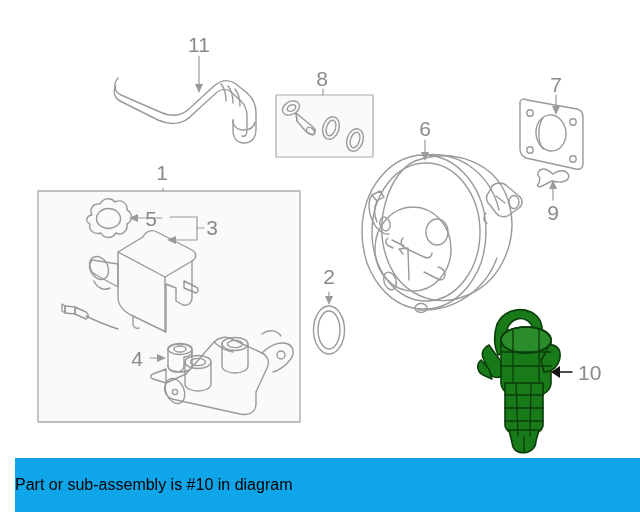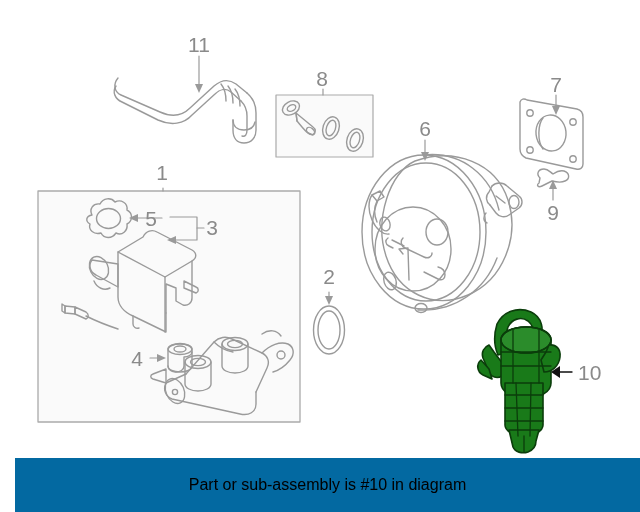--- a/index.html
+++ b/index.html
@@ -7,23 +7,23 @@
        font-family:"Liberation Sans", sans-serif;}
 
   #stage{position:absolute;left:0;top:0;width:640px;height:512px;}
 
   svg.diagram{position:absolute;left:0;top:0;width:640px;height:512px;display:block;}
 
   .banner{
     position:absolute;
     left:15px; top:458px;
     width:625px; height:54px;
-    background:#0369a1;
+    background:#0ea5e9;
     display:flex;flex-direction:column;
-    align-items:center;justify-content:center;
+    align-items:flex-start;justify-content:center;
     box-sizing:border-box;
   }
   .banner-line{
     color:#000000;
     font-family:"Liberation Sans", sans-serif;
     font-size:16px;
     line-height:20px;
     letter-spacing:0px;
     text-align:center;
     white-space:nowrap;

